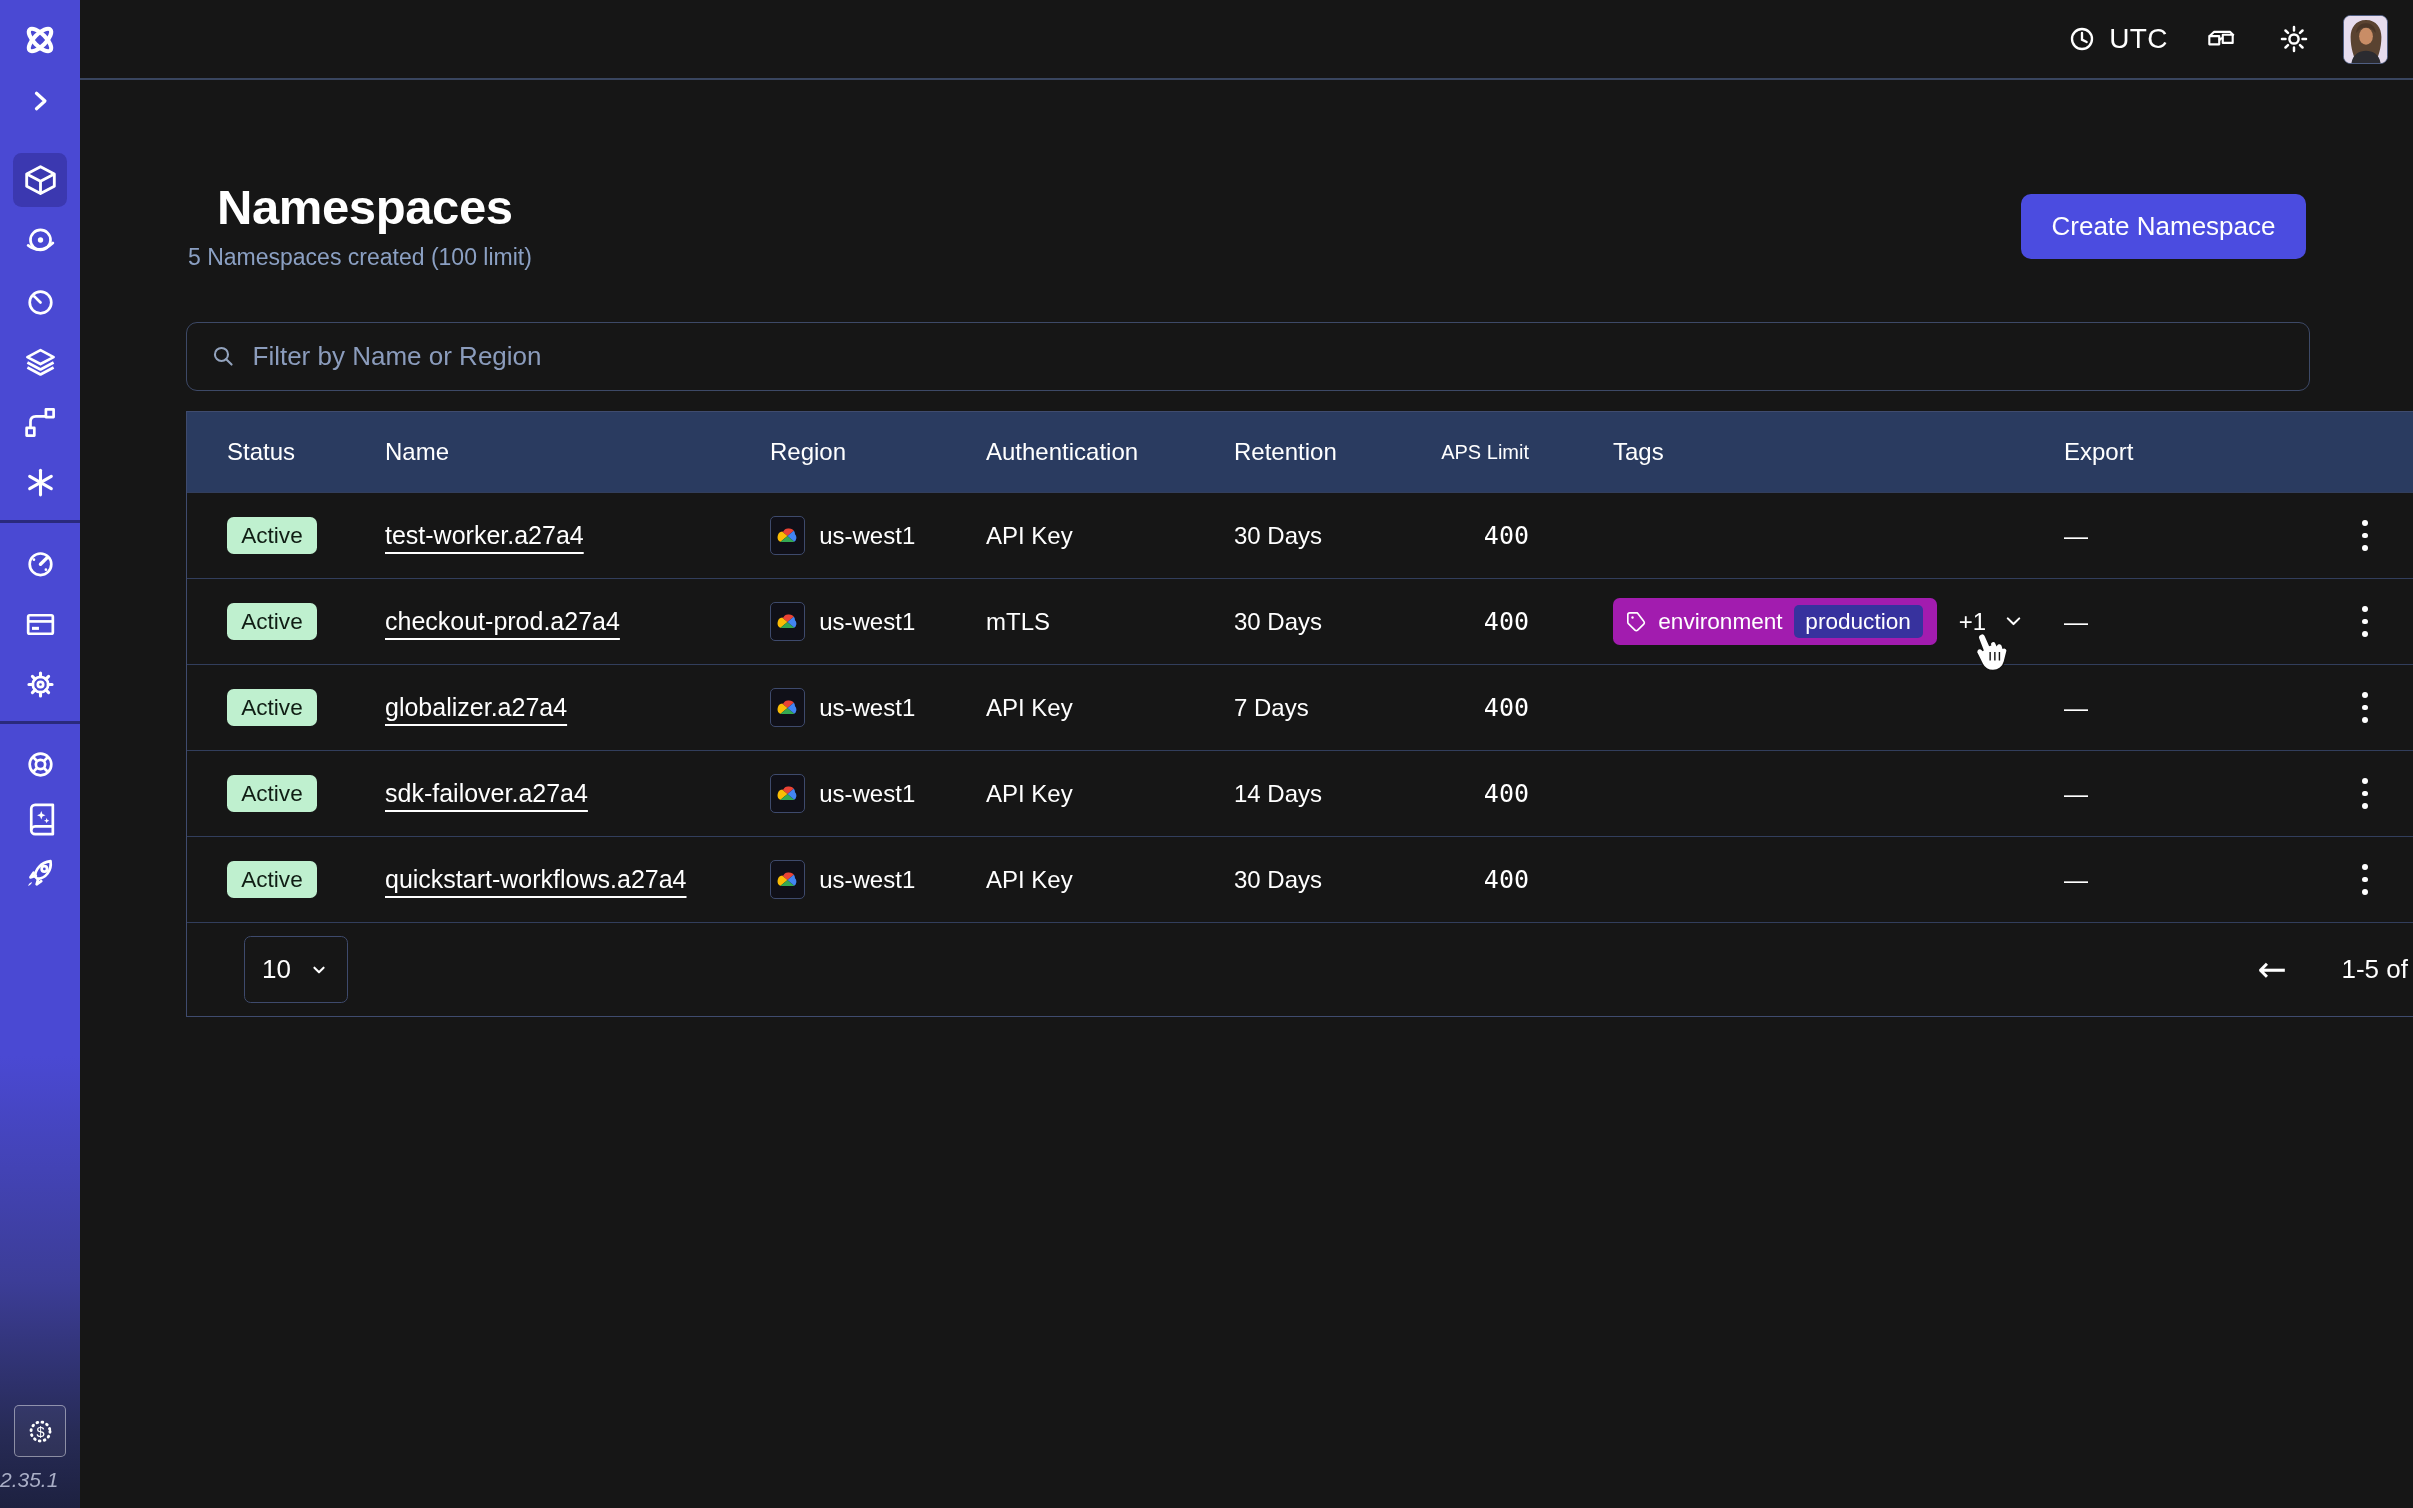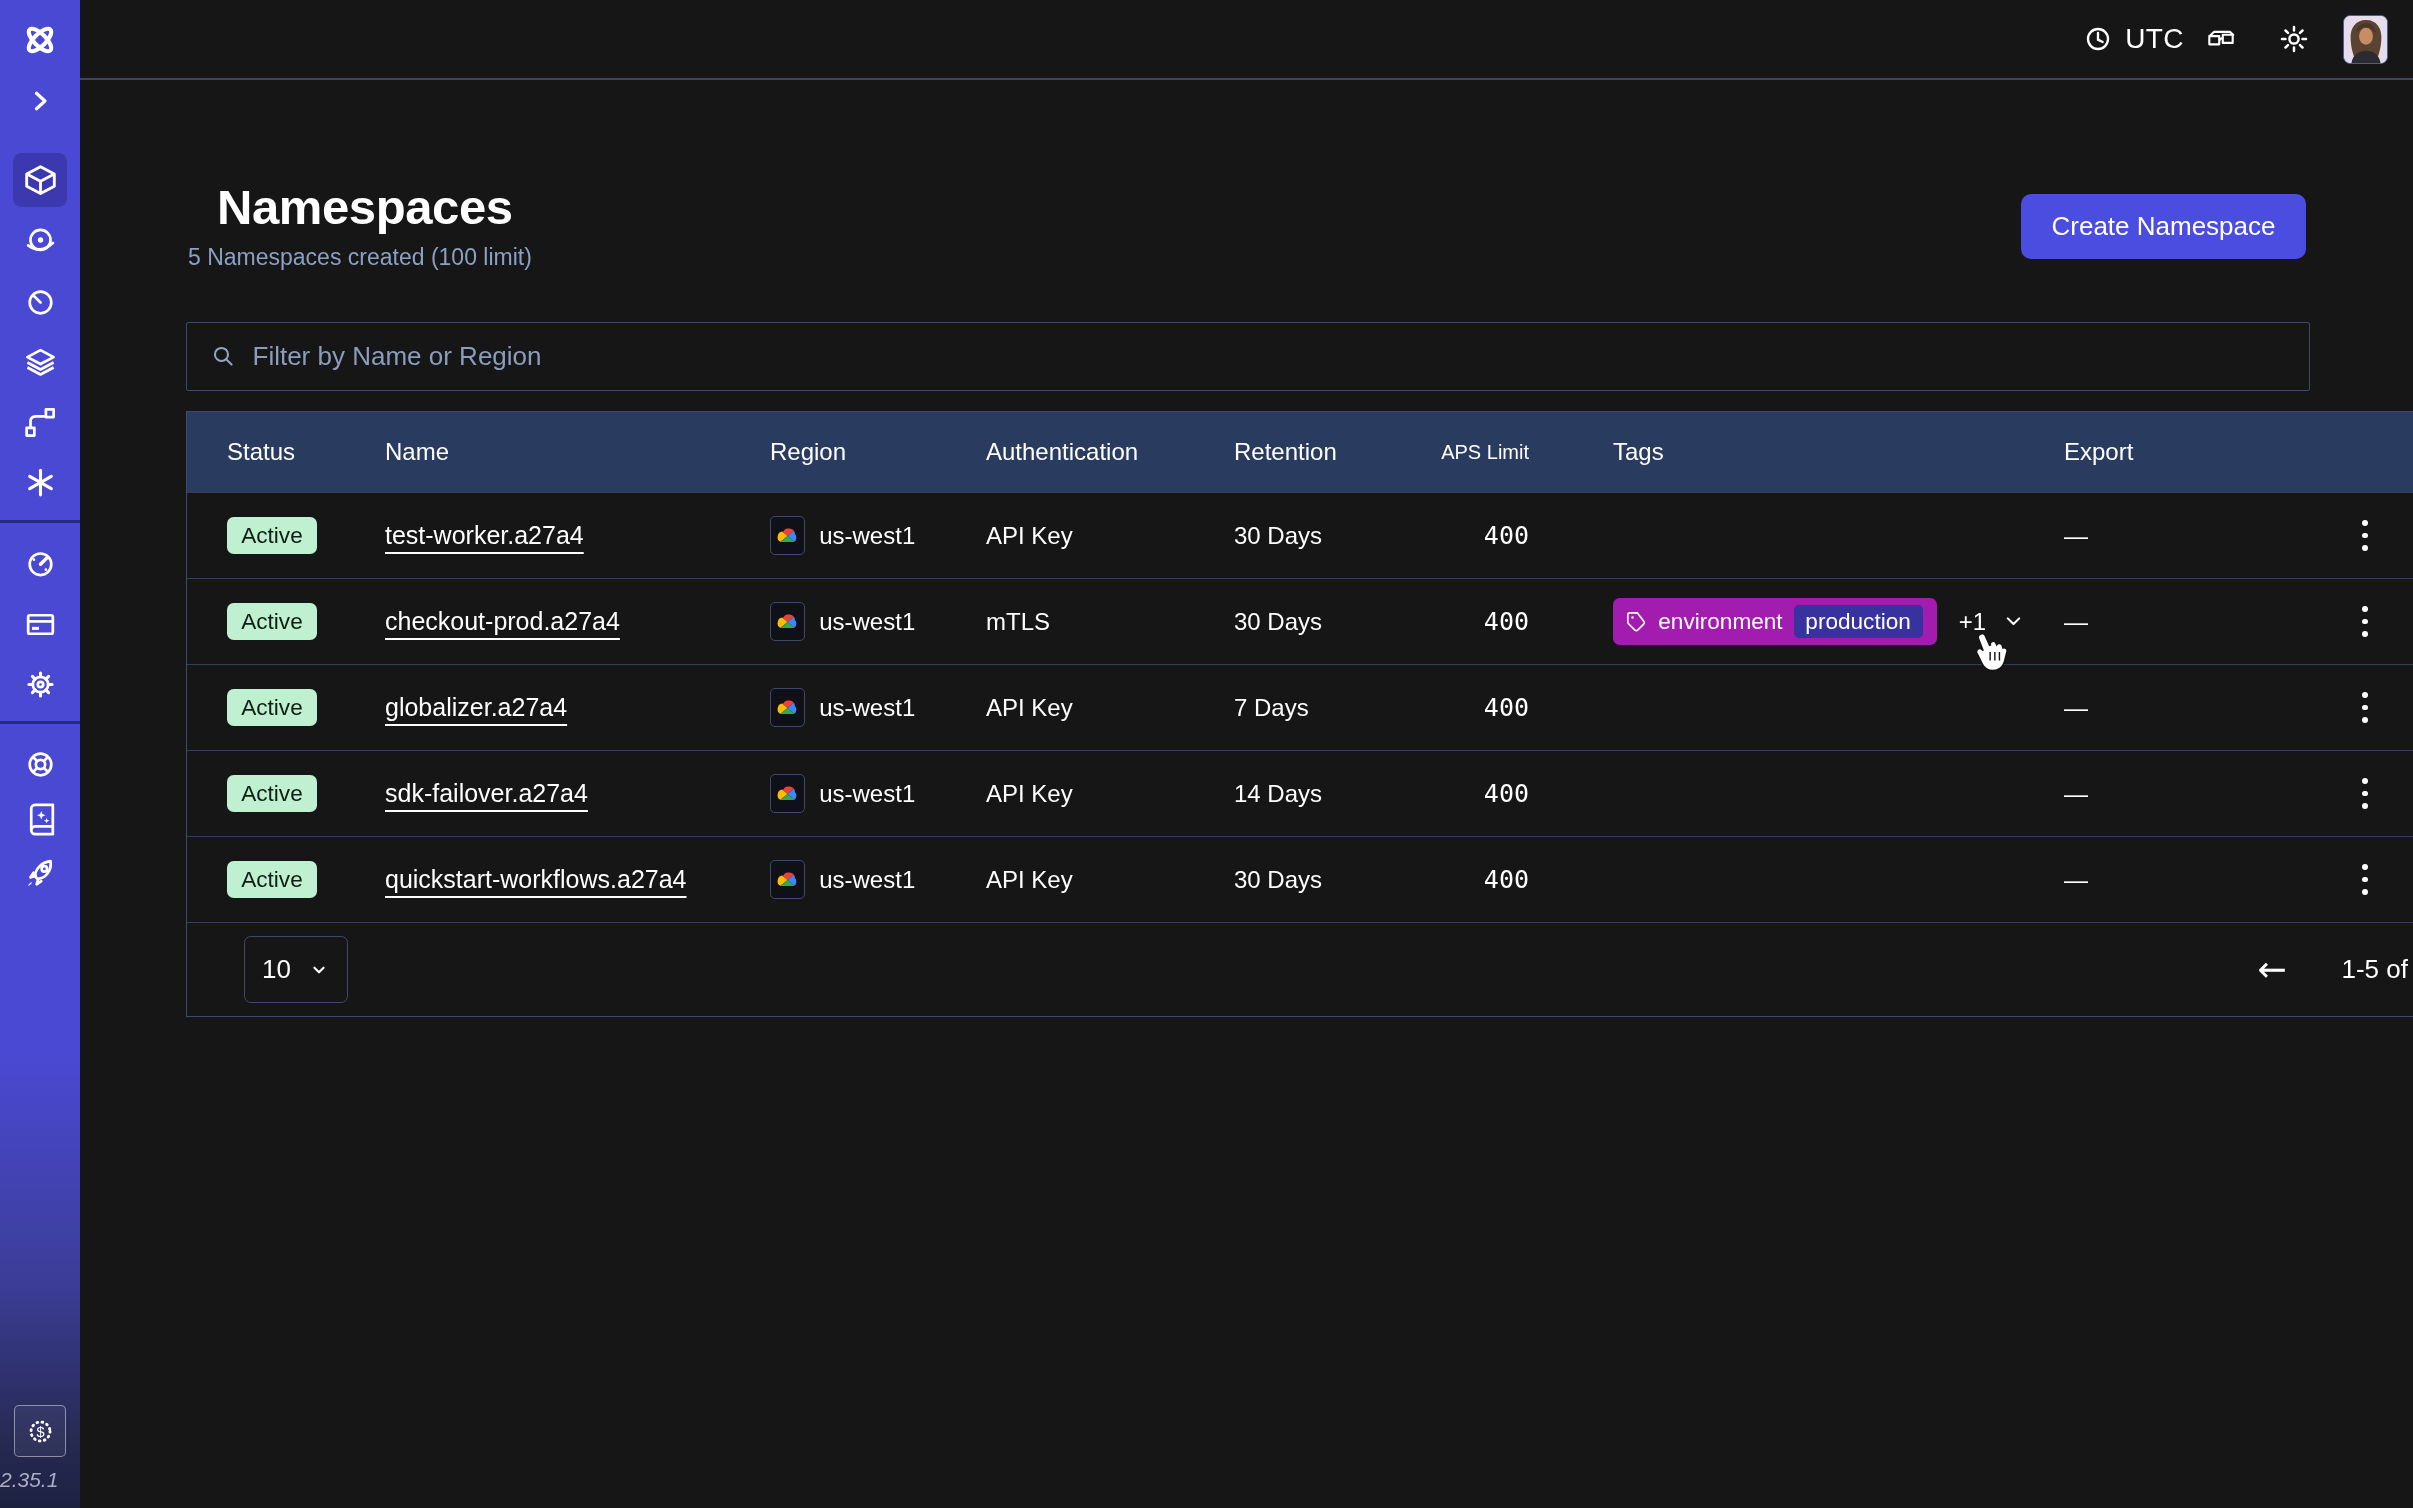--- a/index.html
+++ b/index.html
@@ -5,21 +5,21 @@
   * { margin:0; padding:0; box-sizing:border-box; }
   html,body { width:2413px; height:1508px; background:#161616; overflow:hidden;
     font-family:"Liberation Sans","DejaVu Sans",sans-serif; color:#fff; }
   body { position:relative; }
 
   
   .topbar { position:absolute; left:80px; top:0; right:0; height:80px; background:#161616;
     border-bottom:2.5px solid #39455f; display:flex; align-items:center; justify-content:flex-end;
     padding-right:25px; }
   .topbar .grp { display:flex; align-items:center; }
-  .tz { display:flex; align-items:center; gap:11.7px; margin-right:16px; }
+  .tz { display:flex; align-items:center; gap:11.7px; margin-right:32px; }
   .tz-label { font-size:28px; font-weight:500; letter-spacing:0.4px; }
   .tico { display:flex; align-items:center; justify-content:center; }
   .glasses { margin-right:35px; }
   .sun { margin-right:32px; }
   .avatar { width:45px; height:49px; border-radius:7.5px; border:1.7px solid #4f5e82; overflow:hidden; background:#e6dcee; }
 
   
   .sidebar { position:absolute; left:0; top:0; width:80px; height:1508px; z-index:5;
     background:linear-gradient(180deg,#4a49d3 0%,#4a49d3 70%,#3c3d97 85%,#272b56 95%,#1d2140 100%); }
   .nav-item { position:absolute; left:50%; transform:translateX(-50%); width:54px; height:54px;
@@ -32,21 +32,21 @@
   .version { position:absolute; top:1468px; width:80px; font-size:21px; color:#a9aec6;font-style:italic; }
 
   
   .page-title { position:absolute; left:187px; top:183px; font-size:49px; font-weight:600; letter-spacing:-0.4px; line-height:1;margin-left:30px; }
   .page-subtitle { position:absolute; left:188px; top:244px; font-size:23px; color:#8ba0c3; }
   .create-btn { position:absolute; left:2021px; top:194px; width:285px; height:65px; background:#4b4ce0;
     border:none; border-radius:10px; color:#fff; font-size:26px; font-family:inherit; cursor:pointer; }
 
   
   .search { position:absolute; left:186px; top:322px; width:2124px; height:69px;
-    border:1.7px solid #3d4967; border-radius:2px; background:#161616; display:flex; align-items:center; padding:0 22px; }
+    border:1.7px solid #3d4967; border-radius:11px; background:#161616; display:flex; align-items:center; padding:0 22px; }
   .search input { flex:1; background:transparent; border:none; outline:none; color:#e9eef8;
     font-size:26px; font-family:inherit; margin-left:15px; }
   .search input::placeholder { color:#8b9cbc; }
 
   
   .table { position:absolute; left:186px; top:411px; width:2388px; border:1.7px solid #3f4b6e; background:#161616; }
   .trow { display:grid; grid-template-columns:158px 385px 216px 248px 191px 104px 535px 132px 1fr;
     align-items:center; padding:0 39px 0 40px; }
   .thead { height:80px; background:#2a3b60; font-size:24px; font-weight:500; }
   .trow.body { height:86px; border-top:1.7px solid #323e5c; font-size:24px; }

